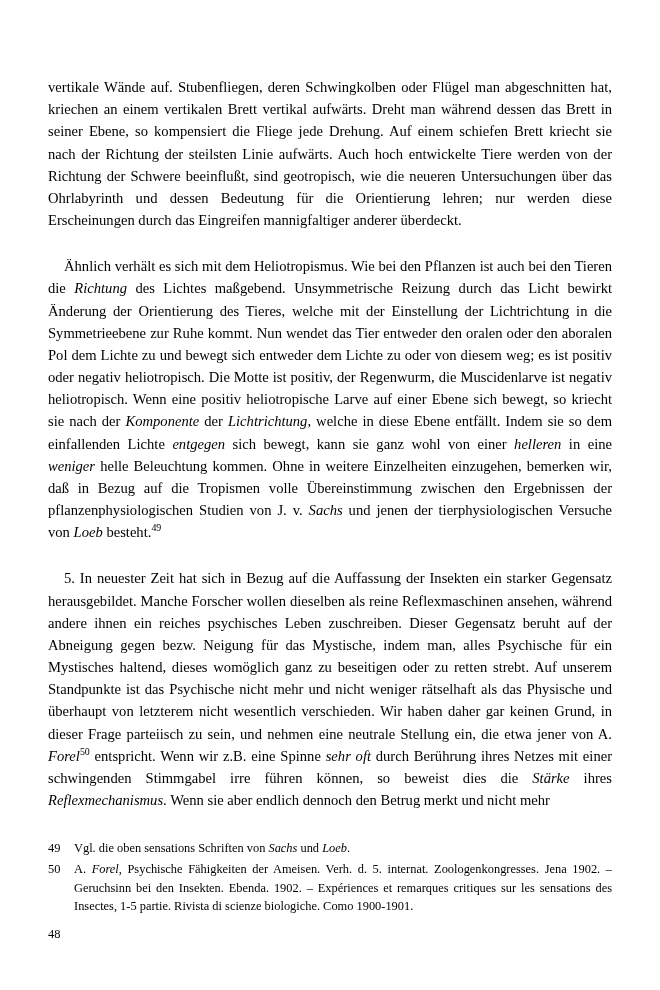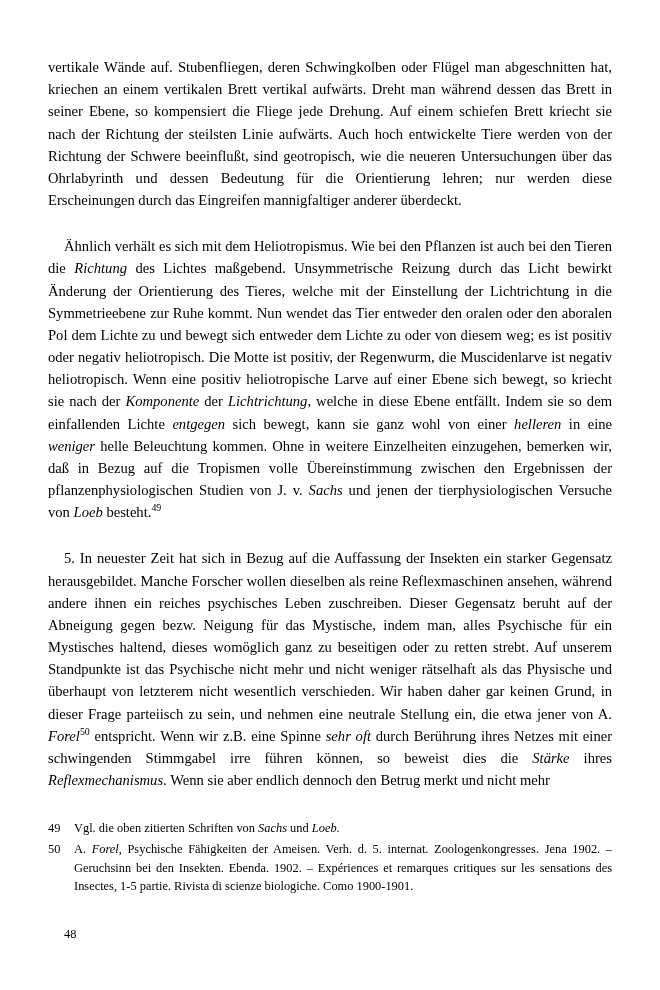--- a/index.html
+++ b/index.html
@@ -12,21 +12,21 @@
     height: 990px;
     font-family: "Liberation Serif", "DejaVu Serif", serif;
     color: #000000;
     -webkit-font-smoothing: antialiased;
   }
   .page {
     position: relative;
     width: 660px;
     height: 990px;
     box-sizing: border-box;
-    padding: 56px 48px 0 48px;
+    padding: 76px 48px 0 48px;
   }
   .body-text {
     width: 564px;
     font-size: 14.6px;
     line-height: 1.52;
     text-align: justify;
     text-justify: inter-word;
     hyphens: manual;
   }
   .body-text p {
@@ -57,40 +57,40 @@
   }
   .fn-num {
     width: 26px;
     flex: 0 0 26px;
   }
   .fn-text {
     flex: 1 1 auto;
   }
   .page-number {
     position: absolute;
-    left: 64px;
+    left: 48px;
     bottom: 48px;
     font-size: 12.4px;
   }
 </style>
 </head>
 <body>
 
 <div class="page">
 
   <div class="body-text" id="body-text">
       <p class=""><span>vertikale Wände auf. Stubenfliegen, deren Schwingkolben oder Flügel man abgeschnitten hat, kriechen an einem vertikalen Brett vertikal aufwärts. Dreht man während dessen das Brett in seiner Ebene, so kompensiert die Fliege jede Drehung. Auf einem schiefen Brett kriecht sie nach der Richtung der steilsten Linie aufwärts. Auch hoch entwickelte Tiere werden von der Richtung der Schwere beeinflußt, sind geotropisch, wie die neueren Untersuchungen über das Ohrlabyrinth und dessen Bedeutung für die Orientierung lehren; nur werden diese Erscheinungen durch das Eingreifen mannigfaltiger anderer überdeckt.</span></p>
       <p class="indent"><span>Ähnlich verhält es sich mit dem Heliotropismus. Wie bei den Pflanzen ist auch bei den Tieren die </span><em>Richtung</em><span> des Lichtes maßgebend. Unsymmetrische Reizung durch das Licht bewirkt Änderung der Orientierung des Tieres, welche mit der Einstellung der Lichtrichtung in die Symmetrieebene zur Ruhe kommt. Nun wendet das Tier entweder den oralen oder den aboralen Pol dem Lichte zu und bewegt sich entweder dem Lichte zu oder von diesem weg; es ist positiv oder negativ heliotropisch. Die Motte ist positiv, der Regenwurm, die Muscidenlarve ist negativ heliotropisch. Wenn eine positiv heliotropische Larve auf einer Ebene sich bewegt, so kriecht sie nach der </span><em>Komponente</em><span> der </span><em>Lichtrichtung</em><span>, welche in diese Ebene entfällt. Indem sie so dem einfallenden Lichte </span><em>entgegen</em><span> sich bewegt, kann sie ganz wohl von einer </span><em>helleren</em><span> in eine </span><em>weniger</em><span> helle Beleuchtung kommen. Ohne in weitere Einzelheiten einzugehen, bemerken wir, daß in Bezug auf die Tropismen volle Übereinstimmung zwischen den Ergebnissen der pflanzenphysiologischen Studien von J. v. </span><em>Sachs</em><span> und jenen der tierphysiologischen Versuche von </span><em>Loeb</em><span> besteht.</span><sup>49</sup></p>
       <p class="indent"><span>5. In neuester Zeit hat sich in Bezug auf die Auffassung der Insekten ein starker Gegensatz herausgebildet. Manche Forscher wollen dieselben als reine Reflexmaschinen ansehen, während andere ihnen ein reiches psychisches Leben zuschreiben. Dieser Gegensatz beruht auf der Abneigung gegen bezw. Neigung für das Mystische, indem man, alles Psychische für ein Mystisches haltend, dieses womöglich ganz zu beseitigen oder zu retten strebt. Auf unserem Standpunkte ist das Psychische nicht mehr und nicht weniger rätselhaft als das Physische und überhaupt von letzterem nicht wesentlich verschieden. Wir haben daher gar keinen Grund, in dieser Frage parteiisch zu sein, und nehmen eine neutrale Stellung ein, die etwa jener von A. </span><em>Forel</em><sup>50</sup><span> entspricht. Wenn wir z.B. eine Spinne </span><em>sehr oft</em><span> durch Berührung ihres Netzes mit einer schwingenden Stimmgabel irre führen können, so beweist dies die </span><em>Stärke</em><span> ihres </span><em>Reflexmechanismus</em><span>. Wenn sie aber endlich dennoch den Betrug merkt und nicht mehr</span></p>
     </div>
 
   <div class="footnotes" id="footnotes">
       <div class="footnote">
         <div class="fn-num">49</div>
-        <div class="fn-text"><span>Vgl. die oben zitierten Schriften von </span><em>Sachs</em><span> und </span><em>Loeb</em><span>.</span></div>
+        <div class="fn-text"><span>Vgl. die oben sensations Schriften von </span><em>Sachs</em><span> und </span><em>Loeb</em><span>.</span></div>
       </div>
       <div class="footnote">
         <div class="fn-num">50</div>
         <div class="fn-text"><span>A. </span><em>Forel</em><span>, Psychische Fähigkeiten der Ameisen. Verh. d. 5. internat. Zoologenkongresses. Jena 1902. – Geruchsinn bei den Insekten. Ebenda. 1902. – Expériences et remarques critiques sur les sensations des Insectes, 1-5 partie. Rivista di scienze biologiche. Como 1900-1901.</span></div>
       </div>
     </div>
 
   <div class="page-number">48</div>
 
 </div>

